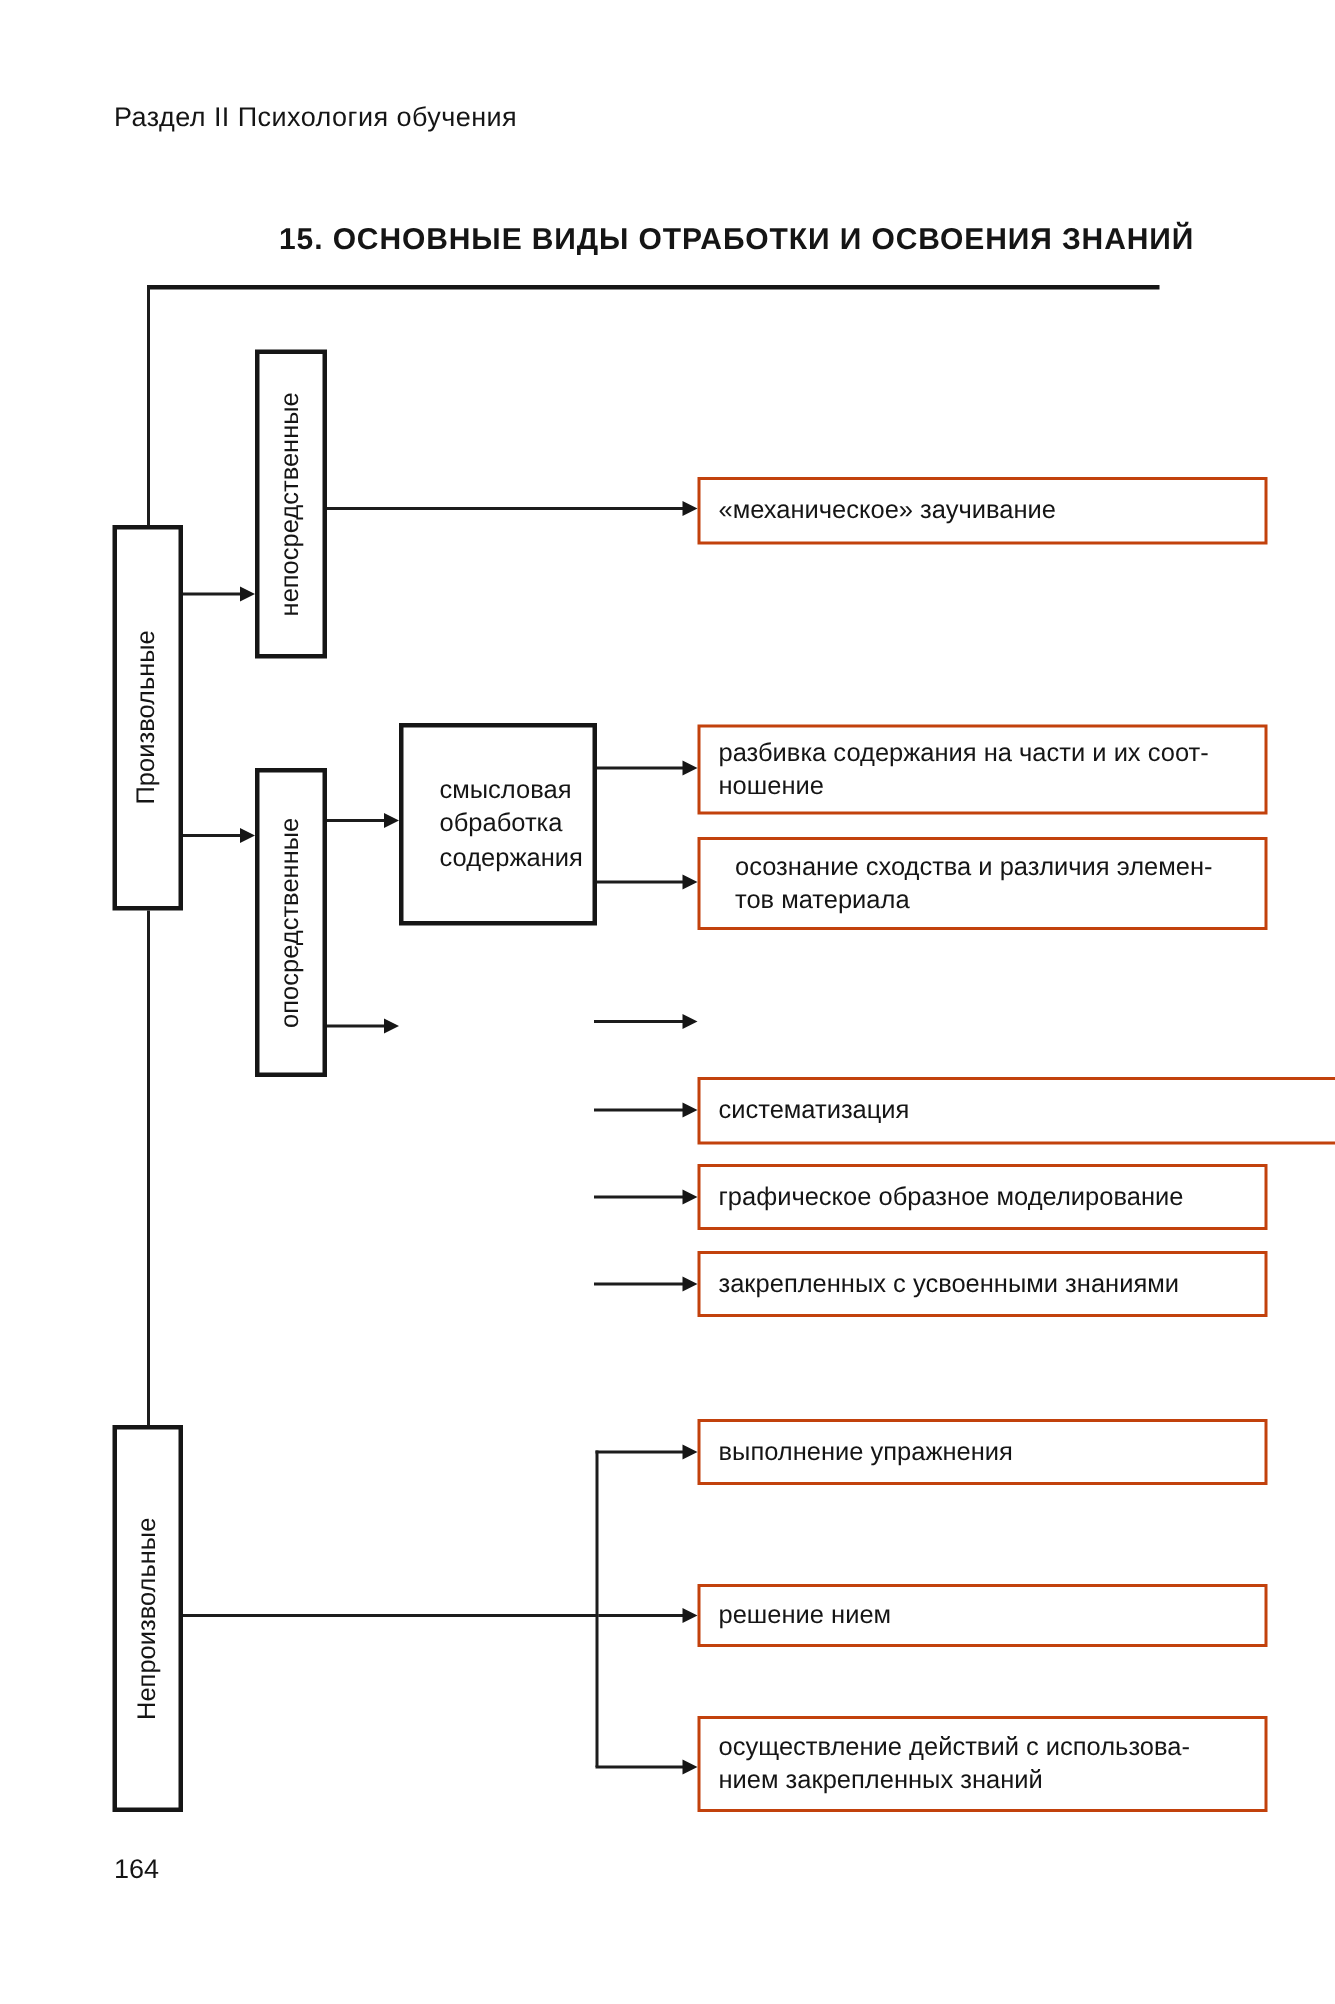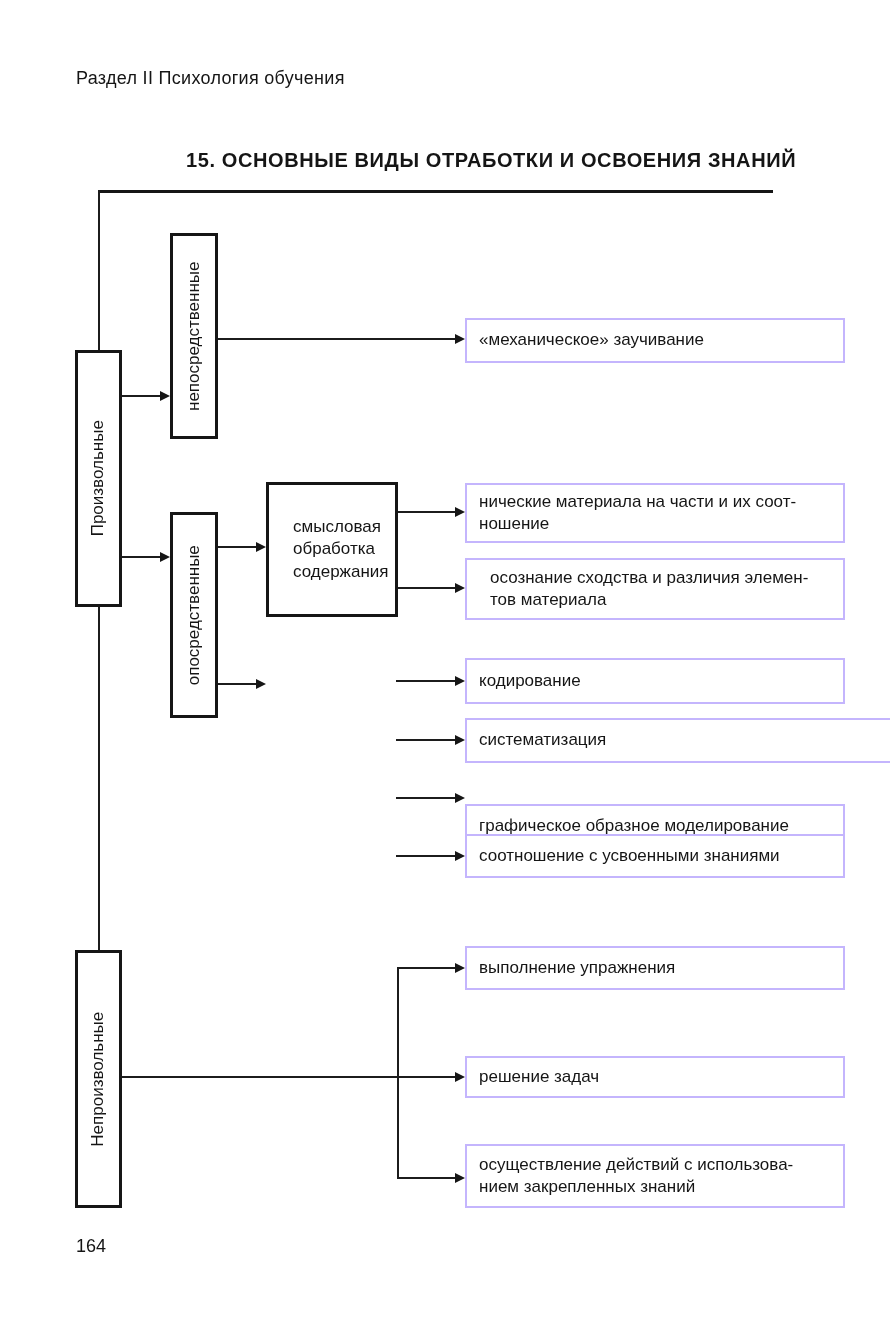--- a/index.html
+++ b/index.html
@@ -21,21 +21,21 @@
     border-left:10px solid #161616;
   }
   .nodebox{
     background:#ffffff;border:3px solid #161616;box-sizing:border-box;
     display:flex;align-items:center;justify-content:center;
     font-size:17px;line-height:1.32;
   }
   .vtext span{transform:rotate(-90deg);white-space:nowrap;display:block;}
   .leftalign{justify-content:flex-start;padding-left:24px;padding-right:6px;}
   .leaf{
-    background:#ffffff;border:2px solid #c4b5fd;box-sizing:border-box;
+    background:#ffffff;border:2px solid #c2410c;box-sizing:border-box;
     display:flex;align-items:center;
     font-size:17px;line-height:1.3;
     padding:4px 12px;
   }
   .preline{white-space:pre-line;}
   .pagenum{font-size:18px;}
 </style>
 </head>
 <body>
 
@@ -61,30 +61,29 @@
   </div>
   <div class="abs nodebox vtext" style="left:170px;top:512px;width:48px;height:206px;">
     <span>опосредственные</span>
   </div>
 
   <div class="abs nodebox leftalign preline" style="left:266px;top:482px;width:132px;height:135px;">смысловая
 обработка
 содержания</div>
 
   <div class="abs leaf" style="left:465px;top:318px;width:380px;height:45px;">«механическое» заучивание</div>
-  <div class="abs leaf preline" style="left:465px;top:483px;width:380px;height:60px;">нические материала на части и их соот-
+  <div class="abs leaf preline" style="left:465px;top:483px;width:380px;height:60px;">разбивка содержания на части и их соот-
 ношение</div>
   <div class="abs leaf preline" style="left:465px;top:558px;width:380px;height:62px;padding-left:23px;">осознание сходства и различия элемен-
 тов материала</div>
-  <div class="abs leaf" style="left:465px;top:658px;width:380px;height:46px;">кодирование</div>
   <div class="abs leaf" style="left:465px;top:718px;width:436px;height:45px;">систематизация</div>
-  <div class="abs leaf" style="left:465px;top:776px;width:380px;height:44px;margin-top:28px;">графическое образное моделирование</div>
-  <div class="abs leaf" style="left:465px;top:834px;width:380px;height:44px;">соотношение с усвоенными знаниями</div>
+  <div class="abs leaf" style="left:465px;top:776px;width:380px;height:44px;">графическое образное моделирование</div>
+  <div class="abs leaf" style="left:465px;top:834px;width:380px;height:44px;">закрепленных с усвоенными знаниями</div>
   <div class="abs leaf" style="left:465px;top:946px;width:380px;height:44px;">выполнение упражнения</div>
-  <div class="abs leaf" style="left:465px;top:1056px;width:380px;height:42px;">решение задач</div>
+  <div class="abs leaf" style="left:465px;top:1056px;width:380px;height:42px;">решение нием</div>
   <div class="abs leaf preline" style="left:465px;top:1144px;width:380px;height:64px;">осуществление действий с использова-
 нием закрепленных знаний</div>
 
   <div class="abs hline" style="left:122px;top:395px;width:40px;"></div>
   <div class="abs arrow-right" style="left:160px;top:391px;"></div>
   <div class="abs hline" style="left:122px;top:556px;width:40px;"></div>
   <div class="abs arrow-right" style="left:160px;top:552px;"></div>
 
   <div class="abs hline" style="left:218px;top:338px;width:239px;"></div>
   <div class="abs arrow-right" style="left:455px;top:334px;"></div>

